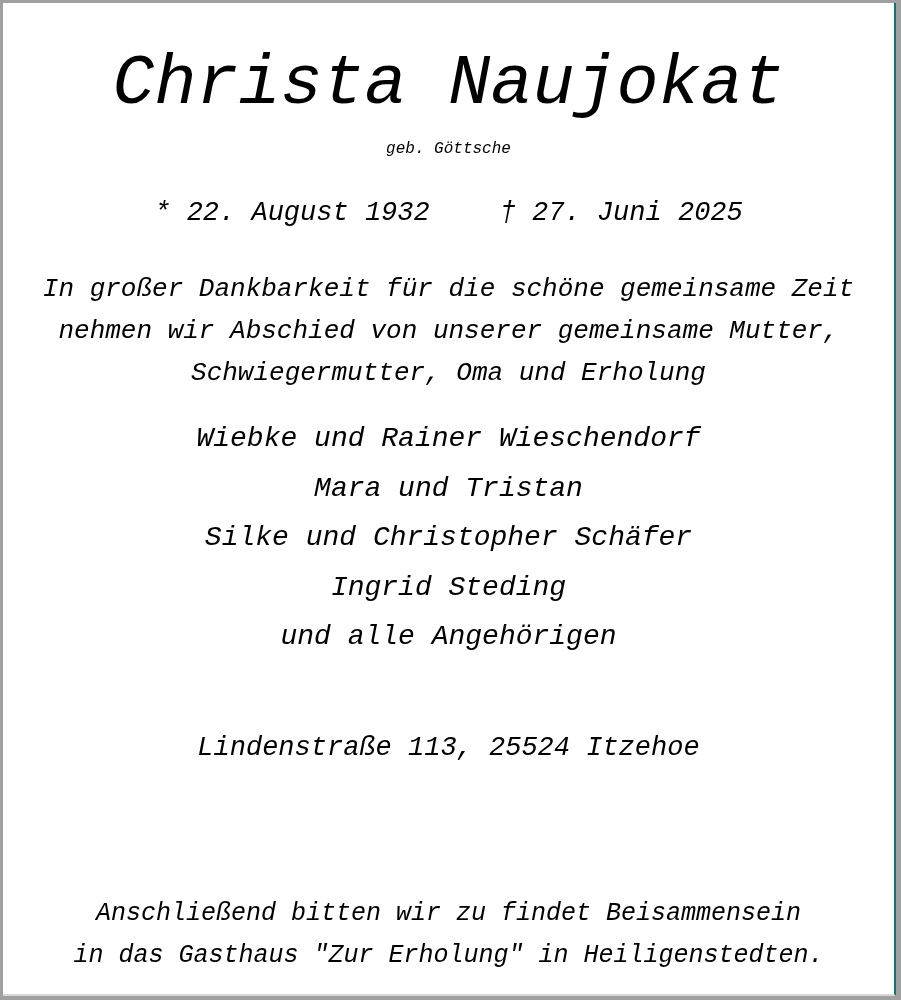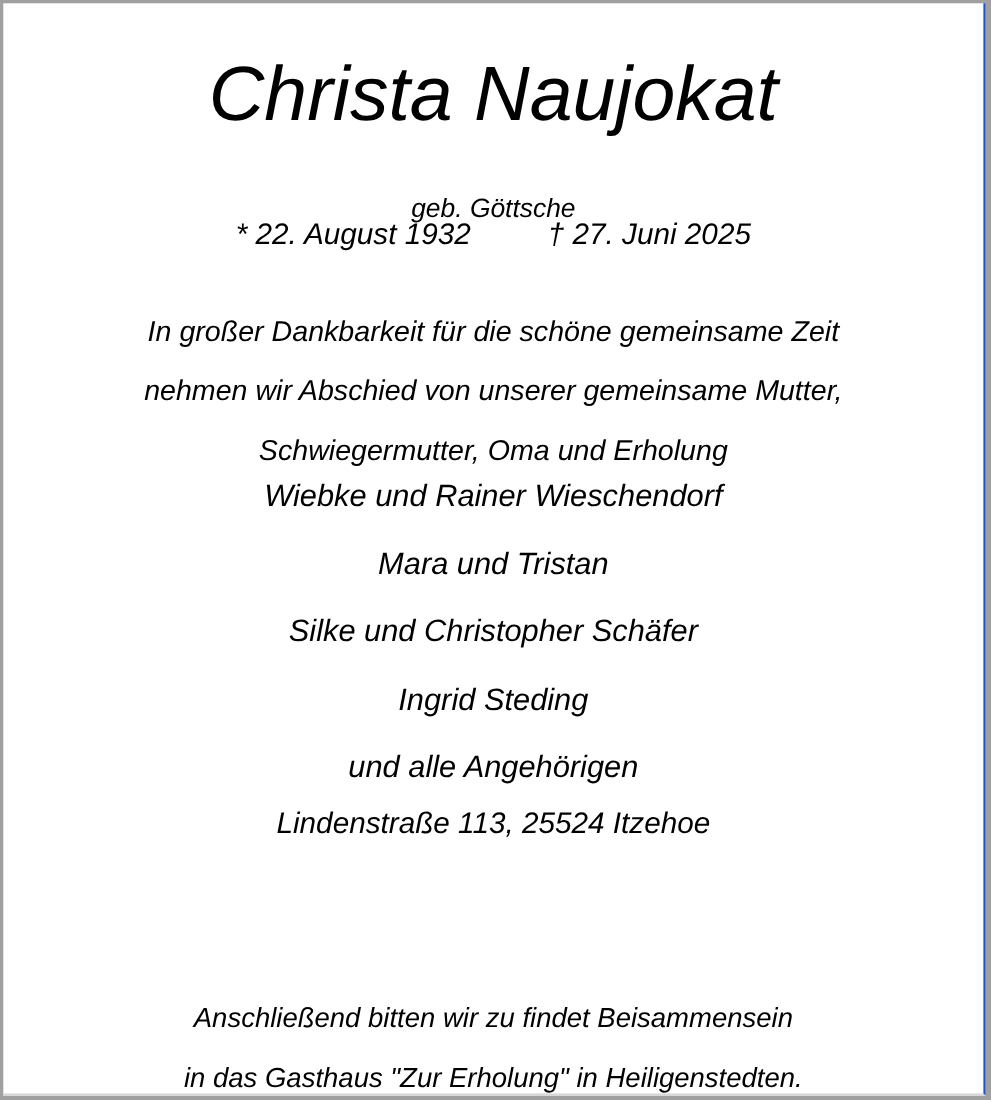--- a/index.html
+++ b/index.html
@@ -1,34 +1,34 @@
 <!DOCTYPE html>
 <html><head>
   <meta charset="utf-8">
   <style>
     html, body { margin: 0; padding: 0; background: #a0a0a0; }
     body { width: 901px; height: 1000px; position: relative; overflow: hidden; }
     .card {
       position: absolute; left: 3px; top: 3px; width: 893px; height: 993px;
-      background: #ffffff; border-right: 2px solid #1d4ed8; border-bottom: 2px solid #d8d8d8;
+      background: #ffffff; border-right: 2px solid #0f766e; border-bottom: 2px solid #d8d8d8;
       box-sizing: border-box;
-      font-family: Liberation Sans, sans-serif; color: #000; text-align: center;
+      font-family: Liberation Mono, monospace; color: #000; text-align: center;
     }
     .line { position: absolute; left: 0; right: 0; white-space: nowrap; font-style: italic; }
     .name { top: 42px; font-size: 70px; letter-spacing: 0px; font-style: italic; }
-    .maiden { top: 137px; font-size: 24px; margin-top: 36px; }
+    .maiden { top: 137px; font-size: 16px; }
     .dates { top: 195px; font-size: 27px; }
     .dates span { display: inline-block; }
     .dates .gap { width: 70px; }
     .intro { top: 265px; font-size: 26px; line-height: 42px; }
     .family { top: 411px; font-size: 28px; line-height: 49.5px; }
     .address { top: 730px; font-size: 27px; }
     .service { top: 787px; font-size: 25px; line-height: 42px; }
     .reception { top: 890px; font-size: 25px; line-height: 42px; }
-    .block { display: block; margin-top: 12px; }
+    .block { display: block; }
   </style>
 </head>
 <body>
 
 <div class="card">
   <div class="line name">Christa Naujokat</div>
   <div class="line maiden">geb. Göttsche</div>
   <div class="line dates">
     <span>* 22. August 1932</span><span class="gap"></span><span>† 27. Juni 2025</span>
   </div>

